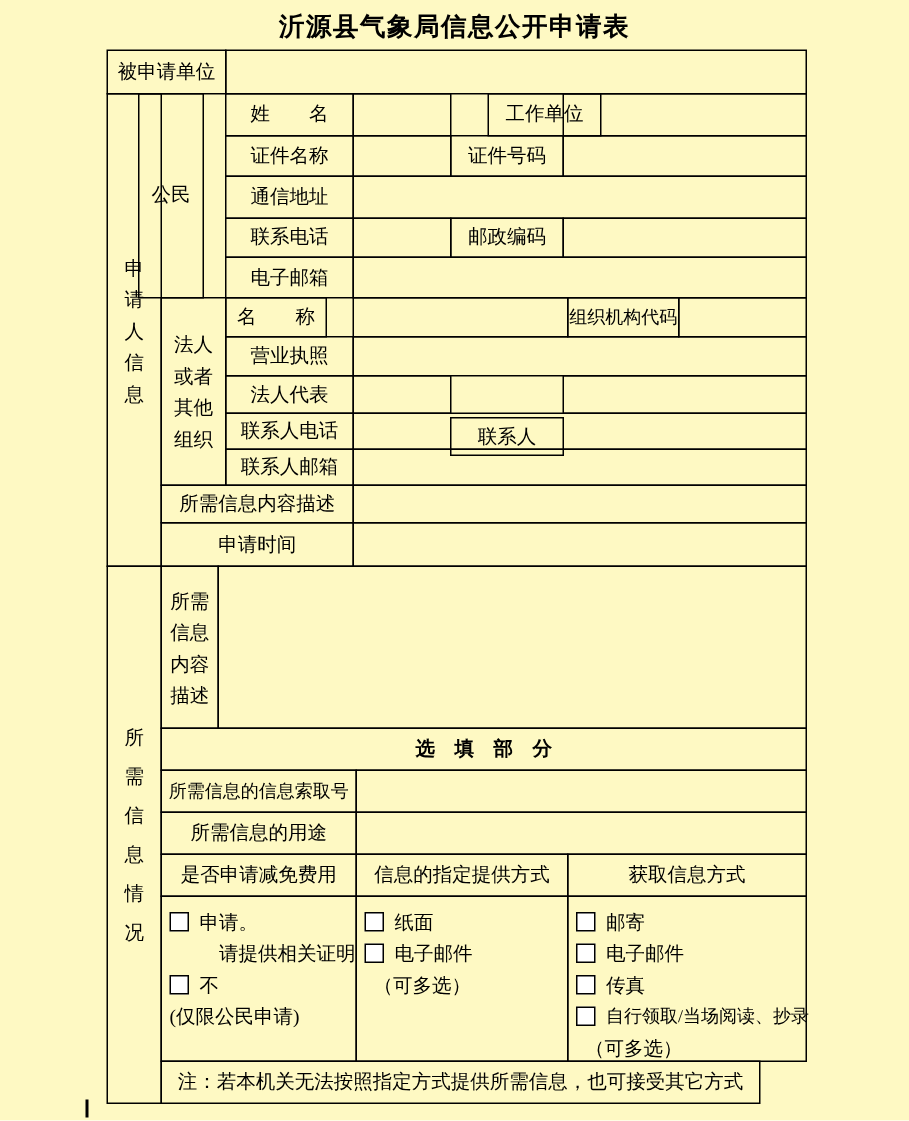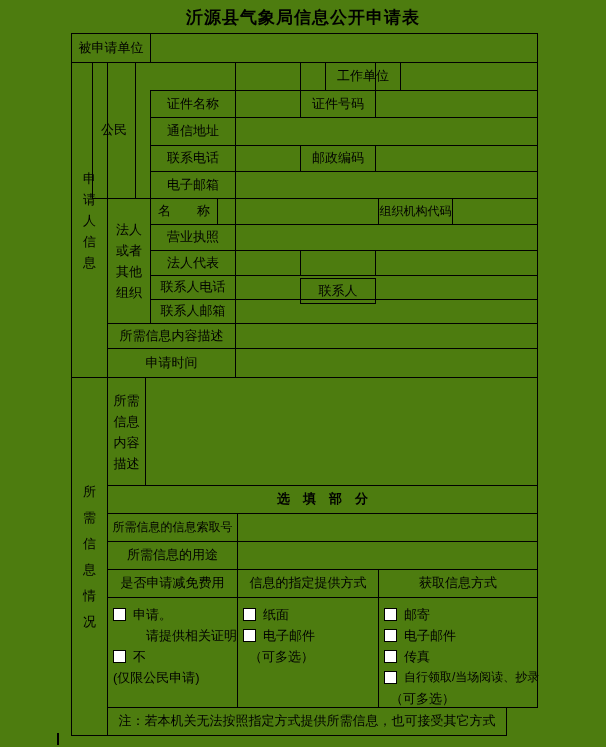--- a/index.html
+++ b/index.html
@@ -1,17 +1,17 @@
 <!DOCTYPE html>
 <html><head>
 <meta charset="utf-8">
 <style>
   html,body{margin:0;padding:0;background:#fff;}
-  #page{position:relative;width:606px;height:747px;background:#4d7c0f;
-        font-family:Liberation Sans, sans-serif;color:#000;overflow:hidden;}
+  #page{position:relative;width:606px;height:747px;background:#fef9c3;
+        font-family:Liberation Serif, serif;color:#000;overflow:hidden;}
   .title{position:absolute;left:0;top:6px;width:606px;text-align:center;
          font-size:17px;font-weight:bold;letter-spacing:1px;}
   .c{position:absolute;border:1px solid #000;box-sizing:border-box;
      display:flex;align-items:center;justify-content:center;
      font-size:13px;line-height:1.15;text-align:center;background:#fff0;}
   .vwrap{width:14px;word-break:break-all;line-height:21px;}
   .vwrap2{width:28px;word-break:break-all;line-height:21px;}
   .vwrap3{width:14px;word-break:break-all;line-height:26px;}
   .small{font-size:12px;}
   .opts{flex-direction:column;align-items:flex-start;justify-content:flex-start;
@@ -32,20 +32,21 @@
 
   <div class="c" style="left:71px;top:33px;width:80px;height:30px;">被申请单位</div>
   <div class="c" style="left:150px;top:33px;width:388px;height:30px;"></div>
 
   <div class="c" style="left:71px;top:62px;width:37px;height:316px;">
       <span class="vwrap">申请人信息</span>
     </div>
 
   <div class="c" style="left:92px;top:62px;width:44px;height:137px;">公民</div>
 
+  <div class="c" style="left:150px;top:62px;width:86px;height:29px;">姓　　名</div>
   <div class="c" style="left:235px;top:62px;width:66px;height:29px;"></div>
   <div class="c" style="left:300px;top:62px;width:76px;height:29px;margin-left:25px;">工作单位</div>
   <div class="c" style="left:375px;top:62px;width:163px;height:29px;"></div>
 
   <div class="c" style="left:150px;top:90px;width:86px;height:28px;">证件名称</div>
   <div class="c" style="left:235px;top:90px;width:66px;height:28px;"></div>
   <div class="c" style="left:300px;top:90px;width:76px;height:28px;">证件号码</div>
   <div class="c" style="left:375px;top:90px;width:163px;height:28px;"></div>
 
   <div class="c" style="left:150px;top:117px;width:86px;height:29px;">通信地址</div>

